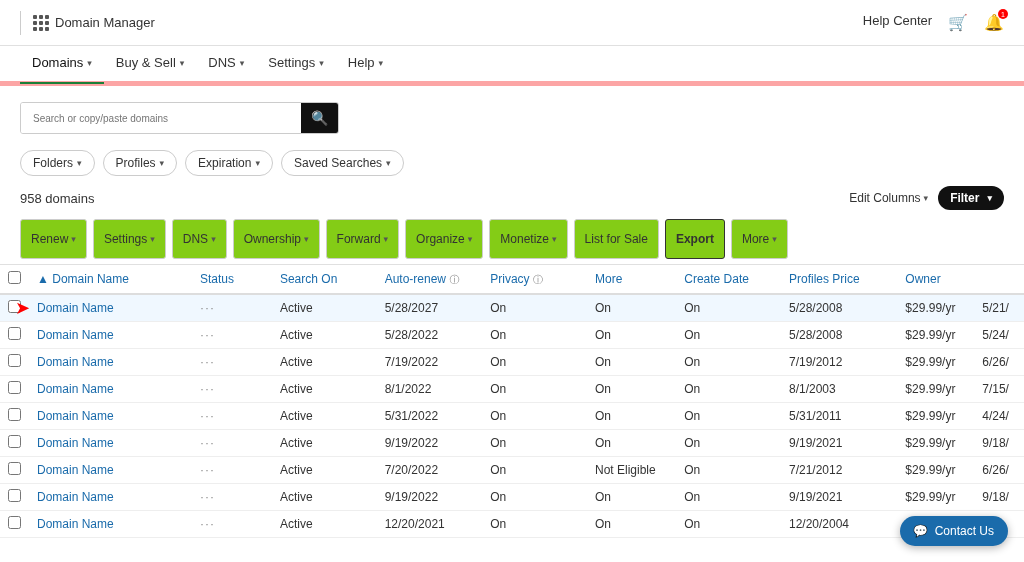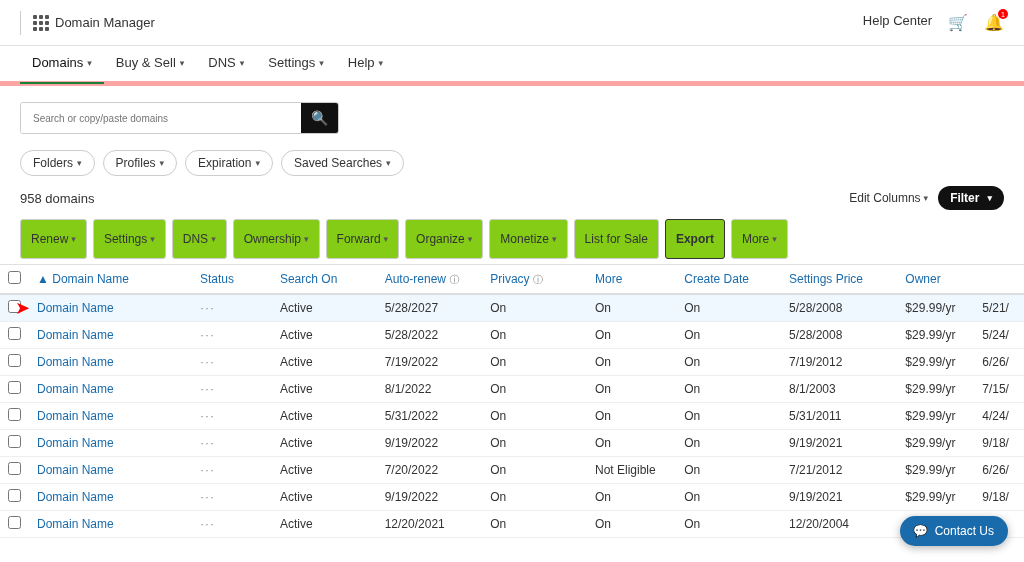--- a/index.html
+++ b/index.html
@@ -225,21 +225,21 @@
         <th style="color:#1a6bab;min-width:90px;">
           <span>Auto-renew</span>
           <span class="info-icon">ⓘ</span>
         </th>
         <th style="color:#1a6bab;min-width:90px;">
           <span>Privacy</span>
           <span class="info-icon">ⓘ</span>
         </th>
         <th style="color:#1a6bab;min-width:50px;">More</th>
         <th style="color:#1a6bab;min-width:90px;">Create Date</th>
-        <th style="color:#1a6bab;min-width:100px;">Settings Price</th>
+        <th style="color:#1a6bab;min-width:100px;">Profiles Price</th>
         <th style="color:#1a6bab;min-width:60px;">Owner</th>
       </tr>
     </thead>
     <tbody id="table-body">
     <tr class="row-highlight">
     <td class="checkbox-cell">
       <input type="checkbox" style="width: 13px; height: 13px;">
     </td>
     <td style="position:relative;">
       <span style="color:red;position:absolute;left:-14px;top:50%;transform:translateY(-50%);font-size:18px;">➤</span>

